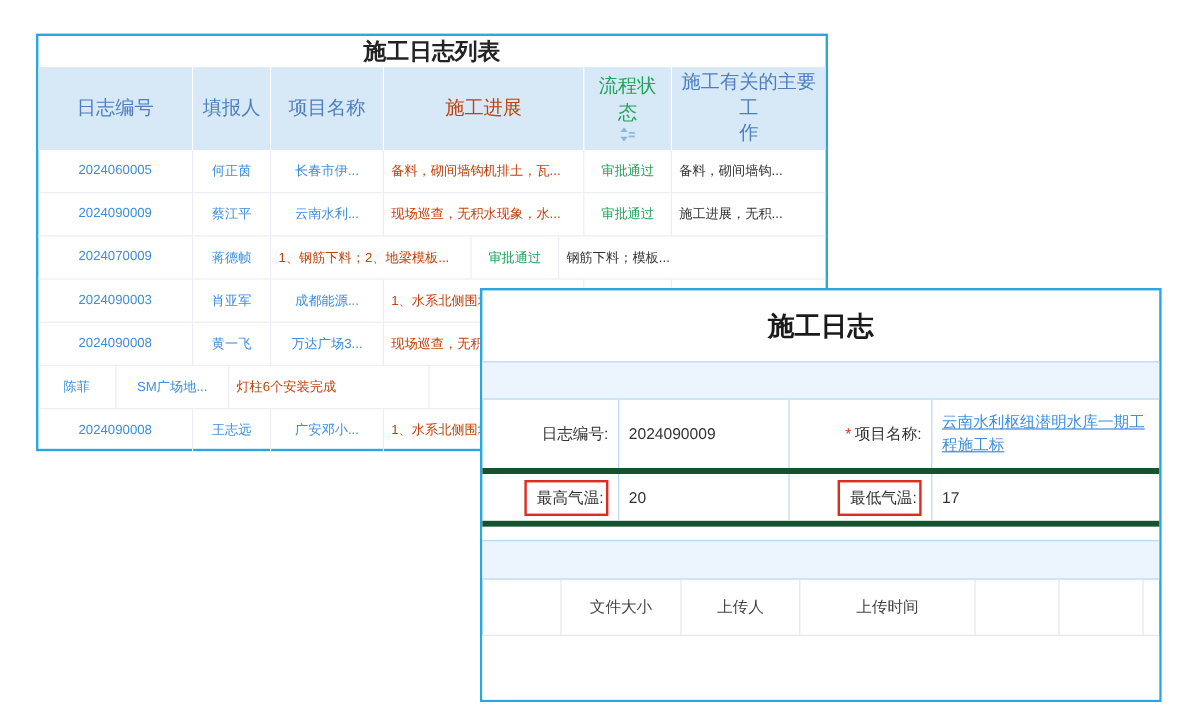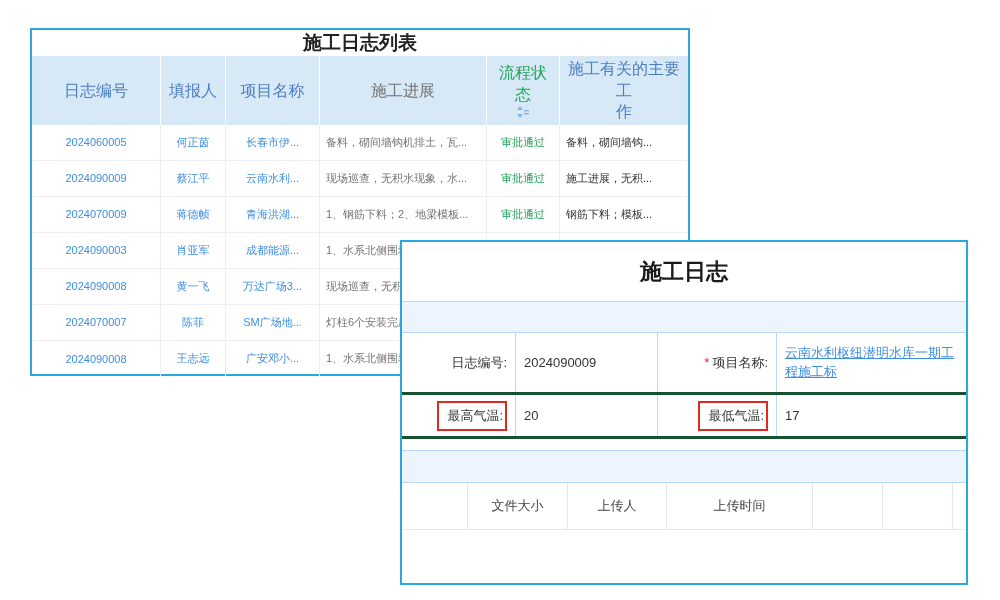--- a/index.html
+++ b/index.html
@@ -16,33 +16,33 @@
   .list-header .hc { display:flex; flex-direction:column; align-items:center; justify-content:center;
     text-align:center; border-right:1px solid #ffffff; padding:2px 6px; line-height:1.35; }
   .list-header .hc:last-child { border-right:none; }
   .list-body { flex:1; display:flex; flex-direction:column; }
   .lrow { height:36px; display:flex; border-bottom:1px solid #ebeef5; font-size:11px; }
   .lrow:last-child { border-bottom:none; }
   .c { display:flex; align-items:center; justify-content:center; text-align:center;
     border-right:1px solid #ebeef5; padding:0 6px; white-space:nowrap; overflow:hidden; }
   .c:last-child { border-right:none; }
   .c1 { width:129px; } .c2 { width:65px; } .c3 { width:94px; }
-  .c4 { width:167px; justify-content:flex-start; text-align:left; color:#737373; }
+  .c4 { width:167px; justify-content:flex-start; text-align:left; color:#c2410c; }
   .c5 { width:73px; color:#21a35a; } .c6 { flex:1; justify-content:flex-start; text-align:left; }
   .c a { color:#3e8ede; text-decoration:none; cursor:pointer; overflow:hidden; white-space:nowrap; }
   .sort-icon { margin-top:1px; line-height:0; }
 
   
   .form-panel { position:absolute; left:400px; top:240px; width:568px; height:345px;
     background:#fff; border:2px solid #2aa7e0; z-index:2; display:flex; flex-direction:column; }
   .form-title { height:59px; display:flex; align-items:center; justify-content:center;
     font-size:22px; font-weight:bold; color:#1a1a1a; }
   .section-bar { height:32px; background:#ecf4fd; border-top:1px solid #bcd8f2;
     border-bottom:1px solid #bcd8f2; }
-  .frow { display:flex; border-bottom:3px solid #14532d; font-size:13px; }
+  .frow { display:flex; border-bottom:5px solid #14532d; font-size:13px; }
   .frow-1 { height:62px; } .frow-2 { height:44px; }
   .fcell { display:flex; align-items:center; border-right:1px solid #bcd8f2; padding:0 8px; }
   .flabel { justify-content:flex-end; text-align:right; color:#333; }
   .fvalue { justify-content:flex-start; text-align:left; color:#333; }
   .fl1 { width:114px; } .fv1 { width:142px; } .fl2 { width:119px; } .fv2 { flex:1; border-right:none; }
   .req { color:#e02a1e; margin-right:3px; }
   .red-box { border:2px solid #e02a1e; padding:4px 2px 4px 8px;text-align:center; }
   .proj-link { color:#3e8ede; text-decoration:underline; line-height:1.45; cursor:pointer;
     white-space:normal; text-align:left; }
   .gap-strip { height:11px; background:#fff; }
@@ -123,23 +123,20 @@
     <div class="c c6">施工进展，无积...</div>
   </div>
 
   <div class="lrow">
     <div class="c c1">
             <a>2024070009</a>
           </div>
     <div class="c c2">
             <a>蒋德帧</a>
           </div>
-    <div class="c c3">
-            <a>青海洪湖...</a>
-          </div>
     <div class="c c4">1、钢筋下料；2、地梁模板...</div>
     <div class="c c5">审批通过</div>
     <div class="c c6">钢筋下料；模板...</div>
   </div>
 
   <div class="lrow">
     <div class="c c1">
             <a>2024090003</a>
           </div>
     <div class="c c2">
@@ -162,23 +159,20 @@
           </div>
     <div class="c c3">
             <a>万达广场3...</a>
           </div>
     <div class="c c4">现场巡查，无积水</div>
     <div class="c c5"></div>
     <div class="c c6"></div>
   </div>
 
   <div class="lrow">
-    <div class="c c1">
-            <a>2024070007</a>
-          </div>
     <div class="c c2">
             <a>陈菲</a>
           </div>
     <div class="c c3">
             <a>SM广场地...</a>
           </div>
     <div class="c c4">灯柱6个安装完成</div>
     <div class="c c5"></div>
     <div class="c c6"></div>
   </div>

